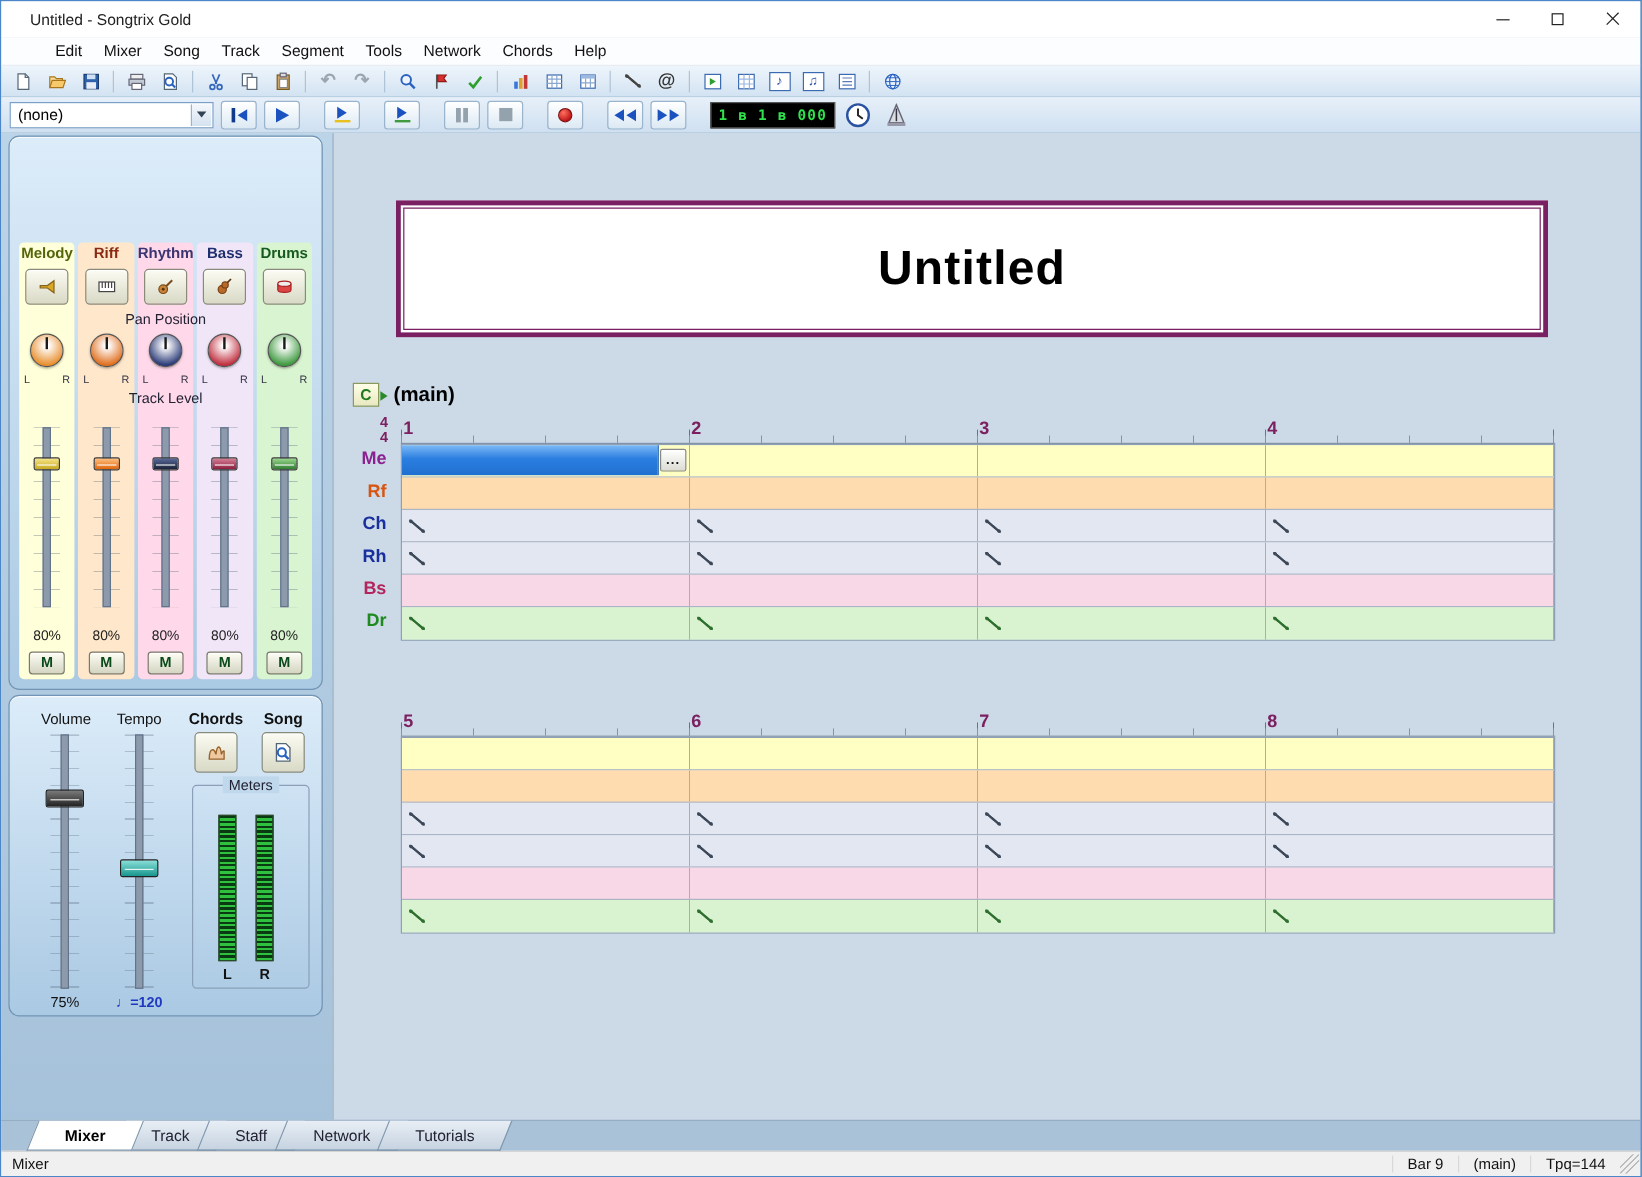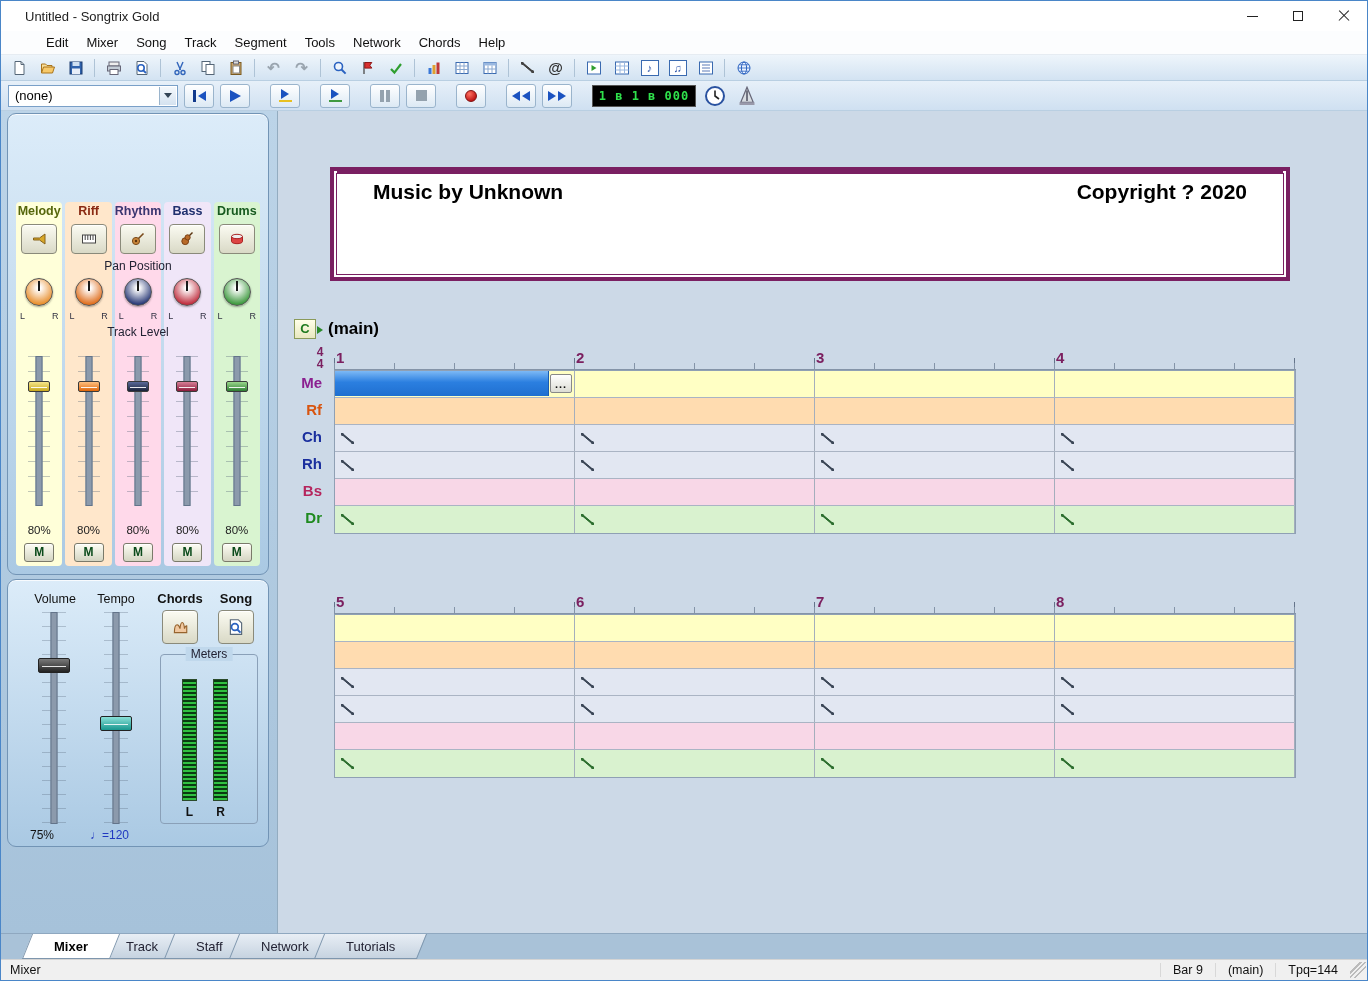--- a/index.html
+++ b/index.html
@@ -121,22 +121,22 @@
   
   .p2 .mlabel{position:absolute;font-size:12.5px;color:#111;text-align:center}
   .p2 .mlabel.b{font-weight:bold;font-size:13px}
   .sqbtn{position:absolute;width:36px;height:34px;border:1px solid #8a8a7a;border-radius:4px;background:linear-gradient(#fbfbf2,#d9d9c6);box-shadow:inset 0 1px 0 #fff;display:flex;align-items:center;justify-content:center;cursor:default}
   .vslider{position:absolute;width:24px;background:repeating-linear-gradient(to bottom,rgba(80,95,115,.3) 0 1px,transparent 1px 14px);cursor:default}
   .vslider::before{content:"";position:absolute;left:50%;transform:translateX(-50%);top:0;bottom:0;width:5px;background:#8c9aac;border:1px solid #63748a}
   .vhandle{position:absolute;left:-4px;width:32px;height:15px;border:1px solid #222;border-radius:2px}
   .vhandle::after{content:"";position:absolute;left:3px;right:3px;top:6.5px;height:1.5px;background:rgba(255,255,255,.85)}
   .h-vol{background:linear-gradient(#7a7a7a,#222)}
   .h-tmp{background:linear-gradient(#8ae0d8,#18968e)}
-  .mval{position:absolute;font-size:12px;color:#111;}
-  .mval.blue{color:#2038c0;font-weight:normal}
+  .mval{position:absolute;font-size:12px;color:#111;text-align:center}
+  .mval.blue{color:#2038c0;font-weight:bold}
   .gbox{position:absolute;left:152px;top:74px;width:98px;height:170px;border:1px solid #8aa0b8;border-radius:4px}
   .gtitle{position:absolute;top:-8px;left:50%;transform:translateX(-50%);background:#c0d8ec;padding:0 5px;font-size:12px;color:#223}
   .meter{position:absolute;top:24px;width:15px;height:122px;border:1px solid #2a4a2a;background:#0a3a12;background-image:repeating-linear-gradient(to top,#30c040 0 2px,#0a3a12 2px 4px)}
   .m-l{left:21px}.m-r{left:52px}
   .mlr{position:absolute;bottom:4px;width:15px;text-align:center;font-size:12px;font-weight:bold;color:#111}
 
   
   .titlebox{position:absolute;left:52px;top:56px;width:960px;height:114px;background:#fff;border:4px solid #7a2062;box-shadow:inset 0 0 0 2px #fff,inset 0 0 0 3px #7a2062;display:flex;flex-direction:column}
   .tb-title{flex:1;display:flex;align-items:center;justify-content:center;font-size:40px;font-weight:bold;color:#000;letter-spacing:1px}
   .tb-credits{height:40px;border-top:2px solid #7a2062;display:flex;align-items:center;justify-content:space-between;padding:0 36px;font-size:21px;font-weight:bold;color:#000;margin:0 3px}
@@ -582,24 +582,21 @@
         </div>
 
         <span class="mval" style="left:22px;top:248px;width:48px">75%</span>
         <span class="mval blue" style="left:82px;top:248px;width:52px">♩=120</span>
       </div>
     </div>
 
     <div class="mainpane">
 
       <div class="titlebox">
-        <div class="tb-credits">
-          <span>Music by Unknown</span>
-          <span>Copyright ? 2020</span>
-        </div>
+        <div class="tb-title">Untitled</div>
       </div>
 
       <div class="sectline">
         <span class="cicon">C</span>
         <span class="sectlabel">(main)</span>
       </div>
 
       <div class="system sys1">
         <div class="timesig">
           <span>4</span>

